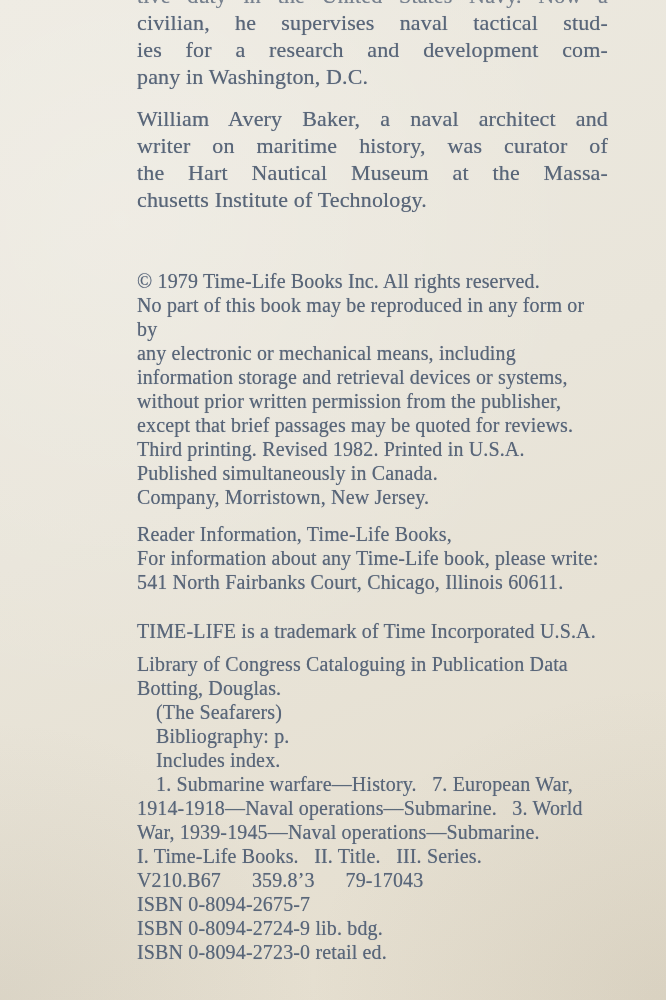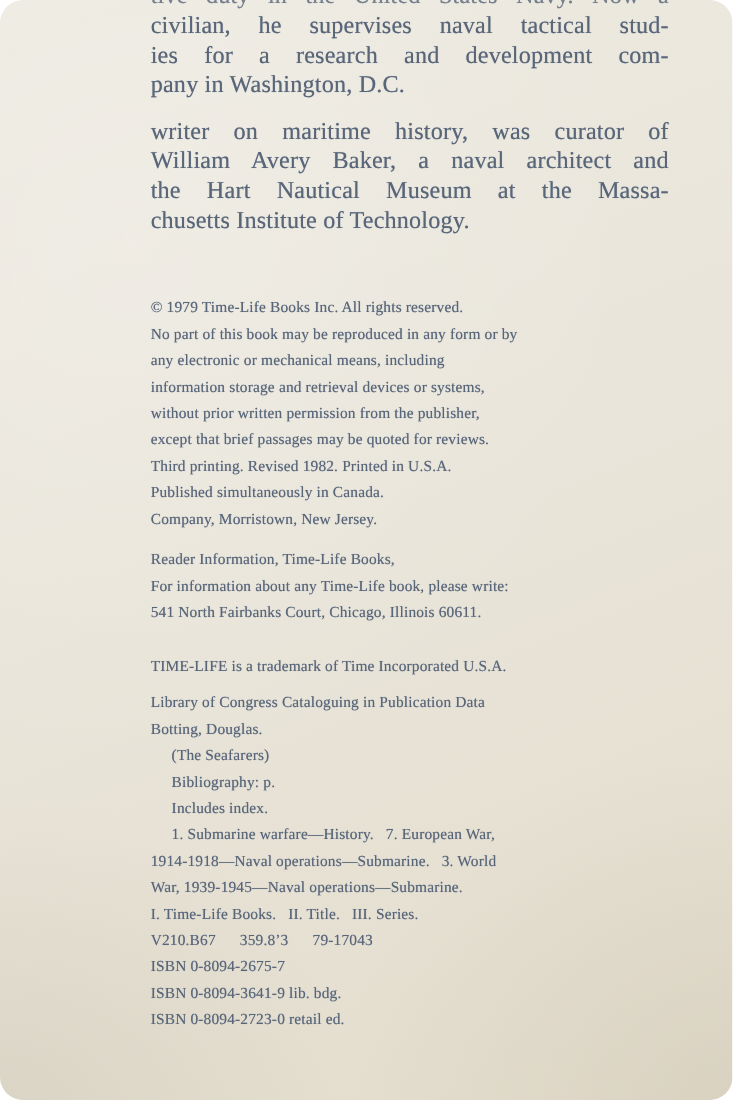--- a/index.html
+++ b/index.html
@@ -14,40 +14,39 @@
   }
   .photo {
     position: relative;
     width: 666px;
     height: 1000px;
     background:
       radial-gradient(130% 90% at 18% 22%, rgba(255,255,255,0.20) 0%, rgba(255,255,255,0) 55%),
       radial-gradient(120% 70% at 100% 100%, rgba(120,108,84,0.10) 0%, rgba(120,108,84,0) 45%),
       radial-gradient(120% 70% at 0% 100%, rgba(120,110,90,0.10) 0%, rgba(120,110,90,0) 40%),
       linear-gradient(158deg, var(--paper-hi) 0%, var(--paper) 45%, var(--paper-lo) 100%);
-    border-radius: 21px;
   }
   .content {
     position: absolute;
     left: 137px;
     top: 0;
     width: 471px;
     color: var(--ink);
     text-shadow: 0 0 0.7px var(--ink-soft);
   }
   .line {
     white-space: pre-wrap;
     letter-spacing: 0.15px;
   }
   .intro .line {
     font-size: 22px;
     line-height: 27px;
   }
   .blk .line {
-    font-size: 14px;
+    font-size: 20px;
     line-height: 24px;
   }
   .just {
     text-align: justify;
     text-align-last: justify;
   }
   .ind {
     padding-left: 19px;
   }
   .clip {
@@ -77,22 +76,22 @@
       <div class="line just">tive duty in the United States Navy. Now a</div>
     </div>
 
     <div class="intro">
       <div class="line just">civilian, he supervises naval tactical stud-</div>
       <div class="line just">ies for a research and development com-</div>
       <div class="line">pany in Washington, D.C.</div>
     </div>
 
     <div class="intro p2">
+      <div class="line just">William Avery Baker, a naval architect and</div>
       <div class="line just">writer on maritime history, was curator of</div>
-      <div class="line just">William Avery Baker, a naval architect and</div>
       <div class="line just">the Hart Nautical Museum at the Massa-</div>
       <div class="line">chusetts Institute of Technology.</div>
     </div>
 
     <div class="blk copyr">
       <div class="line">© 1979 Time-Life Books Inc. All rights reserved.</div>
       <div class="line">No part of this book may be reproduced in any form or by</div>
       <div class="line">any electronic or mechanical means, including</div>
       <div class="line">information storage and retrieval devices or systems,</div>
       <div class="line">without prior written permission from the publisher,</div>
@@ -117,18 +116,18 @@
       <div class="line">Botting, Douglas.</div>
       <div class="line ind">(The Seafarers)</div>
       <div class="line ind">Bibliography: p.</div>
       <div class="line ind">Includes index.</div>
       <div class="line ind">1. Submarine warfare—History.   7. European War,</div>
       <div class="line">1914-1918—Naval operations—Submarine.   3. World</div>
       <div class="line">War, 1939-1945—Naval operations—Submarine.</div>
       <div class="line">I. Time-Life Books.   II. Title.   III. Series.</div>
       <div class="line">V210.B67      359.8’3      79-17043</div>
       <div class="line">ISBN 0-8094-2675-7</div>
-      <div class="line">ISBN 0-8094-3641-9 lib. bdg.</div>
+      <div class="line">ISBN 0-8094-2724-9 lib. bdg.</div>
       <div class="line">ISBN 0-8094-2723-0 retail ed.</div>
     </div>
 
   </div>
 </div>
 
 </body></html>

